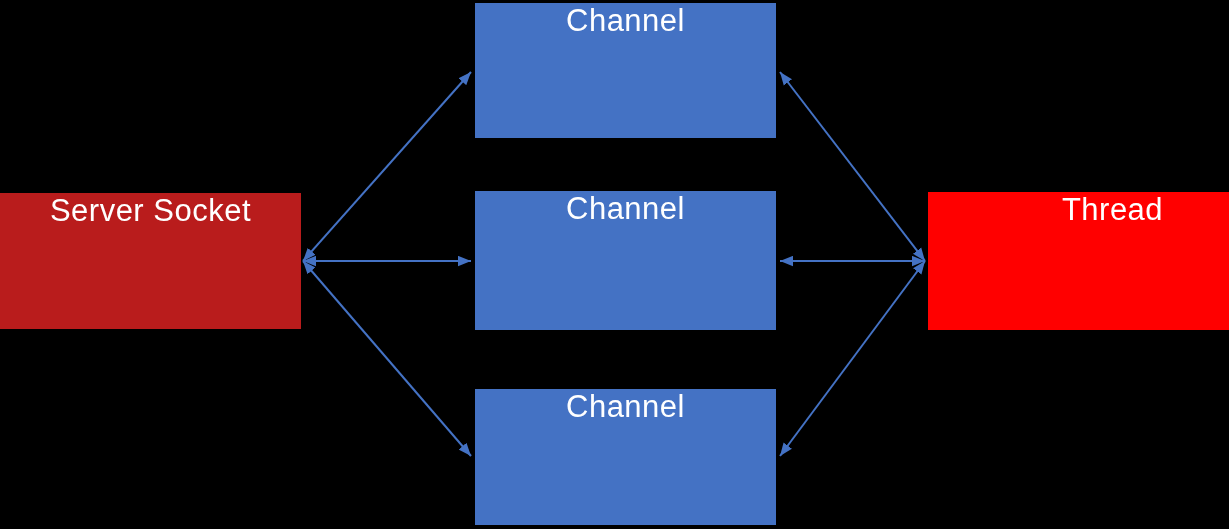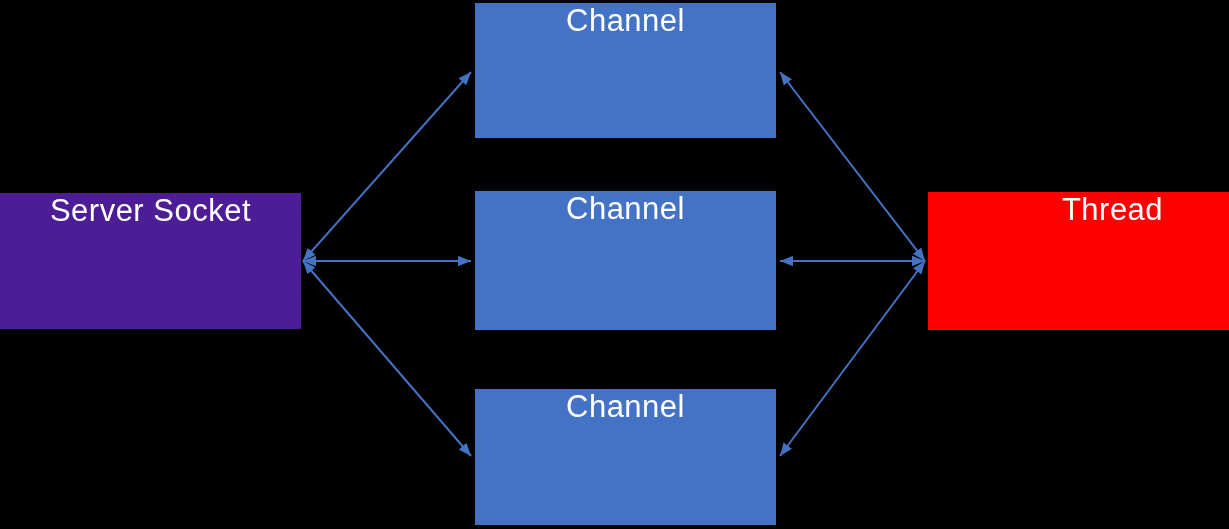--- a/index.html
+++ b/index.html
@@ -37,21 +37,21 @@
     font-size: 31px;
     font-weight: 400;
     letter-spacing: 0.5px;
     text-align: center;
   }
   .node-server-socket {
     left: 0px;
     top: 193px;
     width: 301px;
     height: 136px;
-    background: #4c1d95;
+    background: #b91c1c;
   }
   .node-channel-top {
     left: 475px;
     top: 3px;
     width: 301px;
     height: 135px;
     background: #4472C4;
   }
   .node-channel-middle {
     left: 475px;

